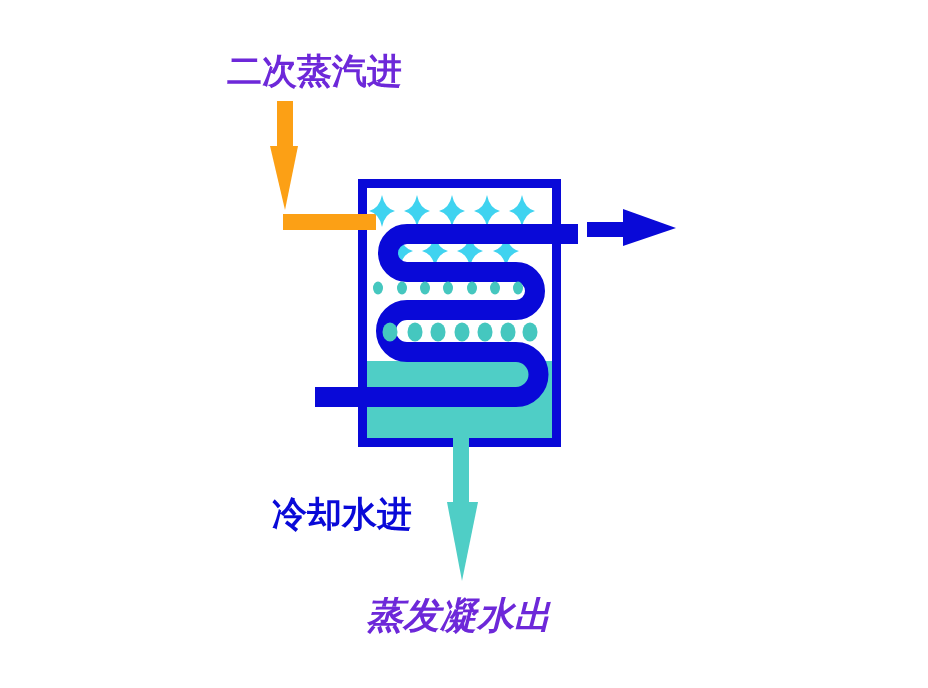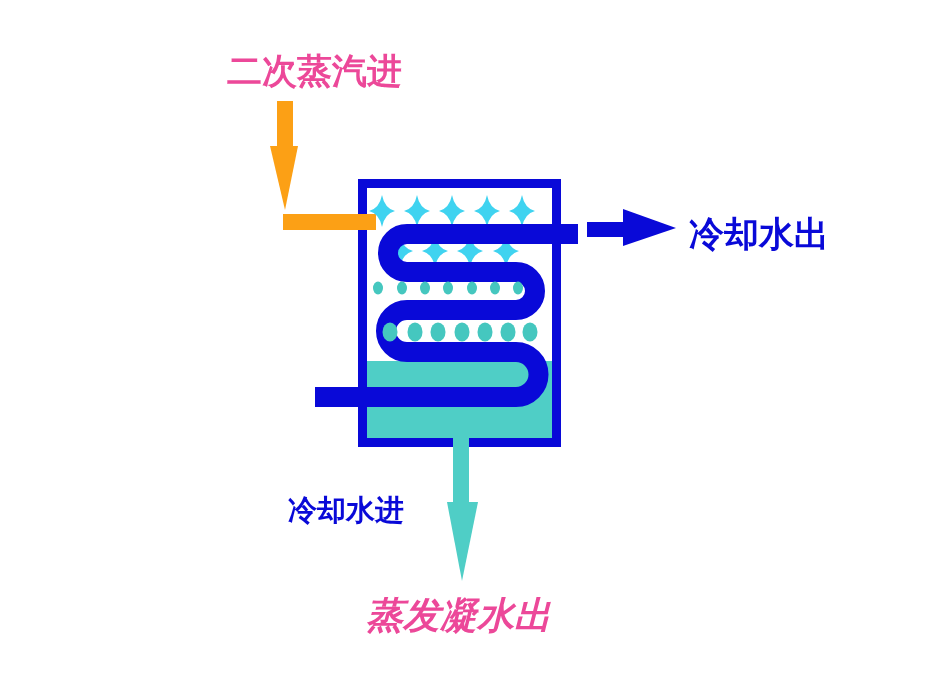--- a/index.html
+++ b/index.html
@@ -10,25 +10,25 @@
     overflow:hidden;
     font-family:"Liberation Sans","DejaVu Sans",sans-serif;
   }
   #diagram-svg{position:absolute;left:0;top:0;}
   .label{
     position:absolute;
     font-weight:bold;
     white-space:nowrap;
     font-family:"Liberation Sans","DejaVu Sans",sans-serif;
   }
-  .label-teal{color:#ec4899;text-align:center;}
+  .label-teal{color:#6d28d9;text-align:center;}
   .label-blue{color:#0909D8;}
   #lbl-steam-in      {left:227px; top:48px;  font-size:35px;}
   #lbl-water-out     {left:689px; top:211px; font-size:35px;}
-  #lbl-water-in      {left:288px; top:491px; font-size:29px;}
+  #lbl-water-in      {left:272px; top:491px; font-size:35px;}
   #lbl-condensate-out{left:366px; top:591px; font-size:37px;font-style:italic;}
 </style>
 </head>
 <body>
 
 <div id="stage">
 
   <svg id="diagram-svg" width="928" height="688" viewBox="0 0 928 688">
 
     <defs>
@@ -83,18 +83,17 @@
     </g>
 
     <g fill="#4FCEC6">
       <rect x="453" y="437" width="16" height="66"></rect>
       <polygon points="447,502 478,502 462,581"></polygon>
     </g>
   </svg>
 
   <div id="lbl-steam-in" class="label label-teal">二次蒸汽进</div>
 
-  <div id="lbl-water-out" class="label label-blue">冷却水出</div>
 
   <div id="lbl-water-in" class="label label-blue">冷却水进</div>
 
   <div id="lbl-condensate-out" class="label label-teal">蒸发凝水出</div>
 </div>
 
 </body></html>

